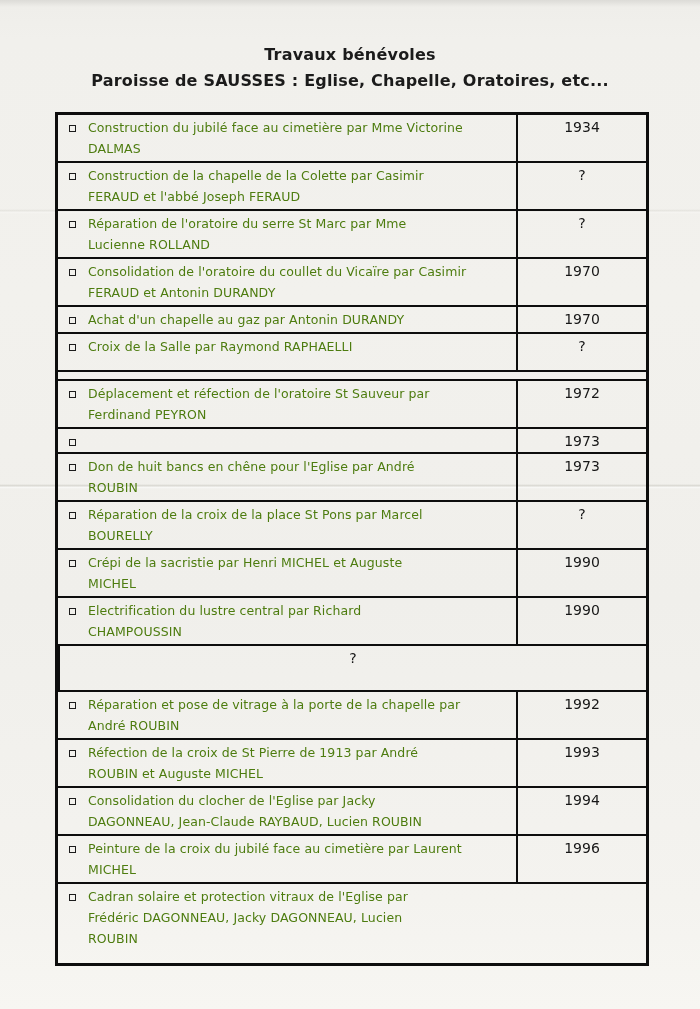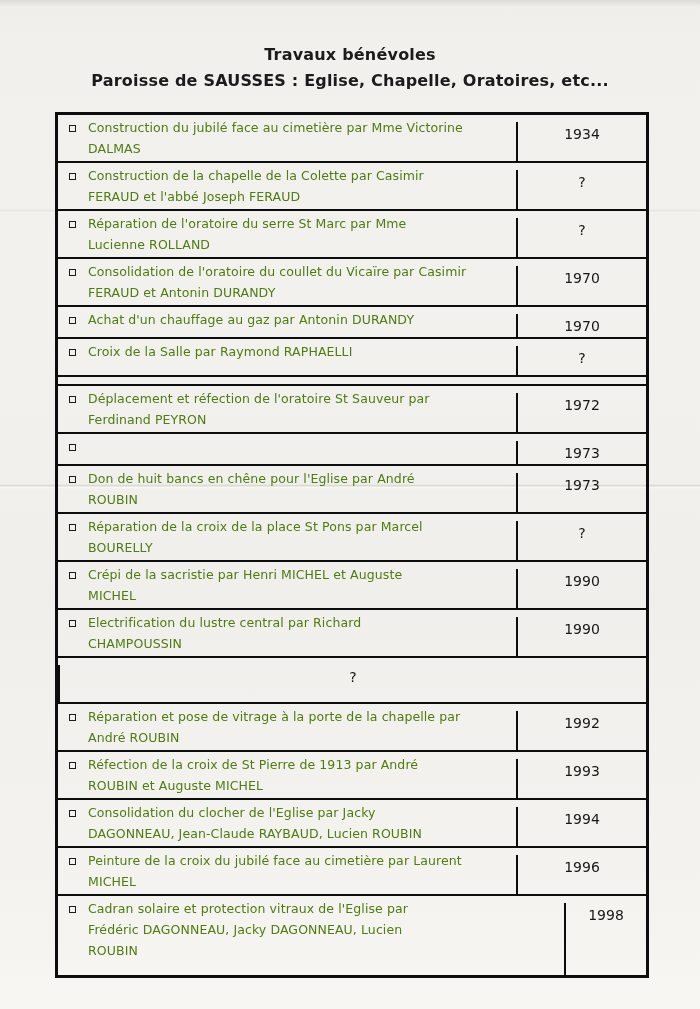--- a/index.html
+++ b/index.html
@@ -75,21 +75,20 @@
   .year-cell {
     flex: 1 1 auto;
     border-left: 2px solid #0d0d0d;
     display: flex;
     justify-content: center;
     align-items: flex-start;
     padding-top: 2px;
     font-size: 14px;
     line-height: 21px;
     color: #171717;
-    margin-top: 7px;
   }
 </style>
 </head>
 <body>
 
 <div class="fold-line fold-2"></div>
 <div class="fold-line fold-1"></div>
 
 <div class="title-block">
   <div>Travaux bénévoles</div>
@@ -130,21 +129,21 @@
       <span class="bullet"></span>
       <span class="desc-text">Consolidation de l'oratoire du coullet du Vicaïre par Casimir
 FERAUD et Antonin DURANDY</span>
     </div>
     <div class="year-cell">1970</div>
   </div>
 
   <div class="row row-single">
     <div class="desc-cell">
       <span class="bullet"></span>
-      <span class="desc-text">Achat d'un chauffage au gaz par Antonin DURANDY</span>
+      <span class="desc-text">Achat d'un chapelle au gaz par Antonin DURANDY</span>
     </div>
     <div class="year-cell">1970</div>
   </div>
 
   <div class="row row-tall">
     <div class="desc-cell">
       <span class="bullet"></span>
       <span class="desc-text">Croix de la Salle par Raymond RAPHAELLI</span>
     </div>
     <div class="year-cell">?</div>
@@ -244,16 +243,15 @@
     <div class="year-cell">1996</div>
   </div>
 
   <div class="row row-triple">
     <div class="desc-cell">
       <span class="bullet"></span>
       <span class="desc-text">Cadran solaire et protection vitraux de l'Eglise par
 Frédéric DAGONNEAU,  Jacky DAGONNEAU, Lucien
 ROUBIN</span>
     </div>
-    <div class="year-cell">1998</div>
   </div>
 
 </div>
 
 </body></html>

